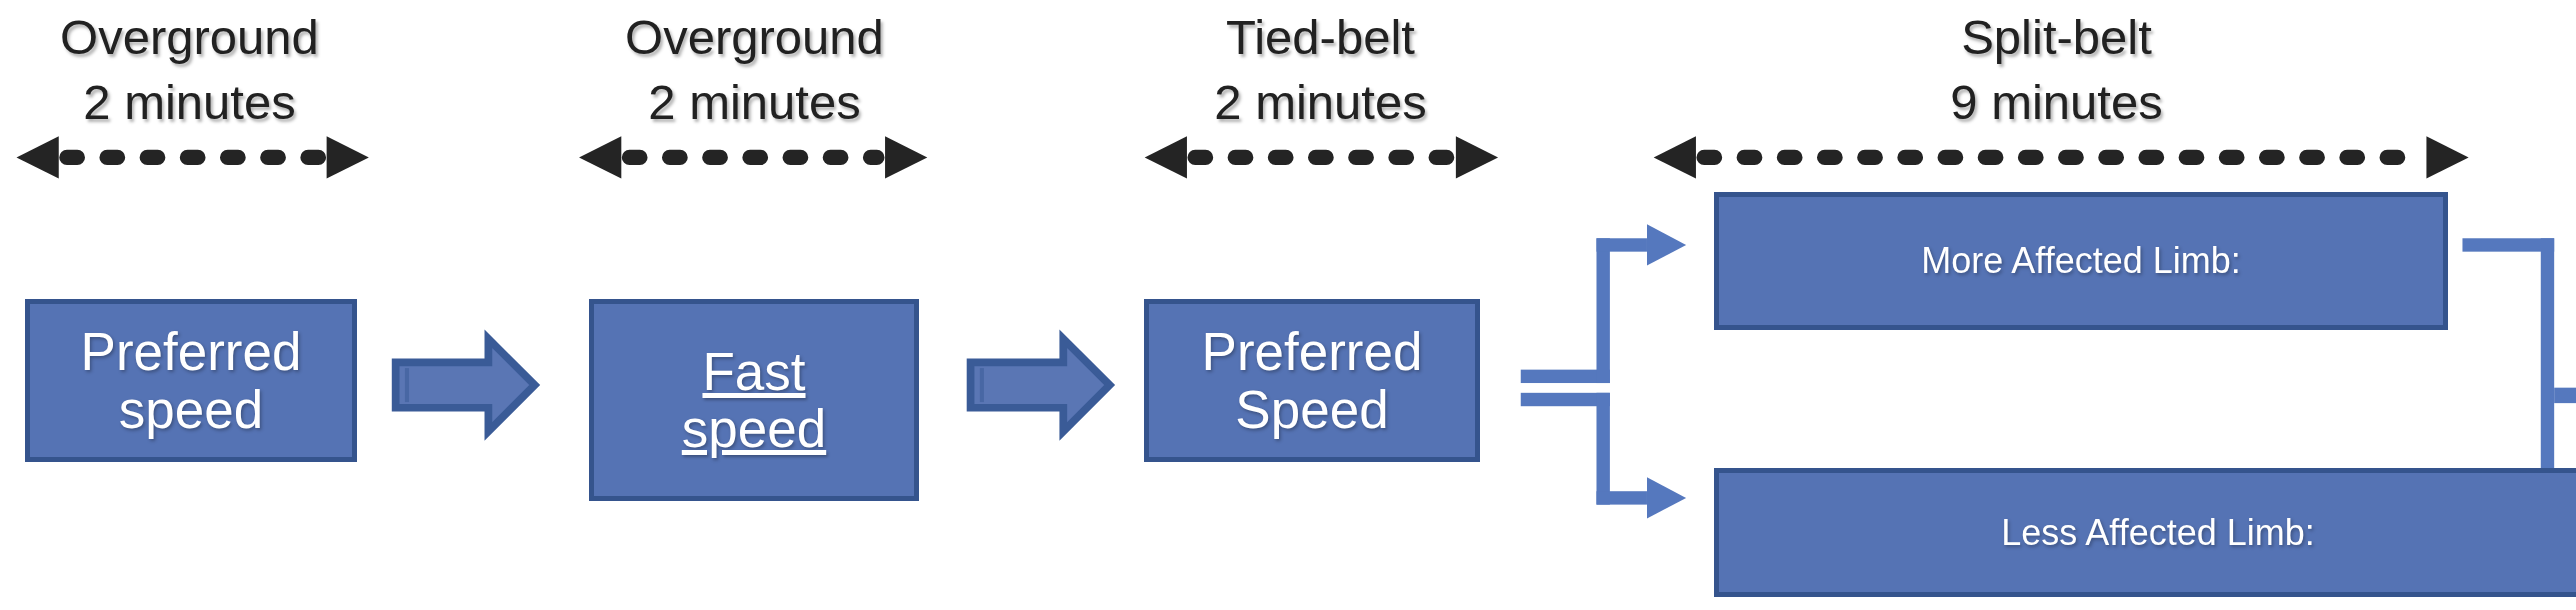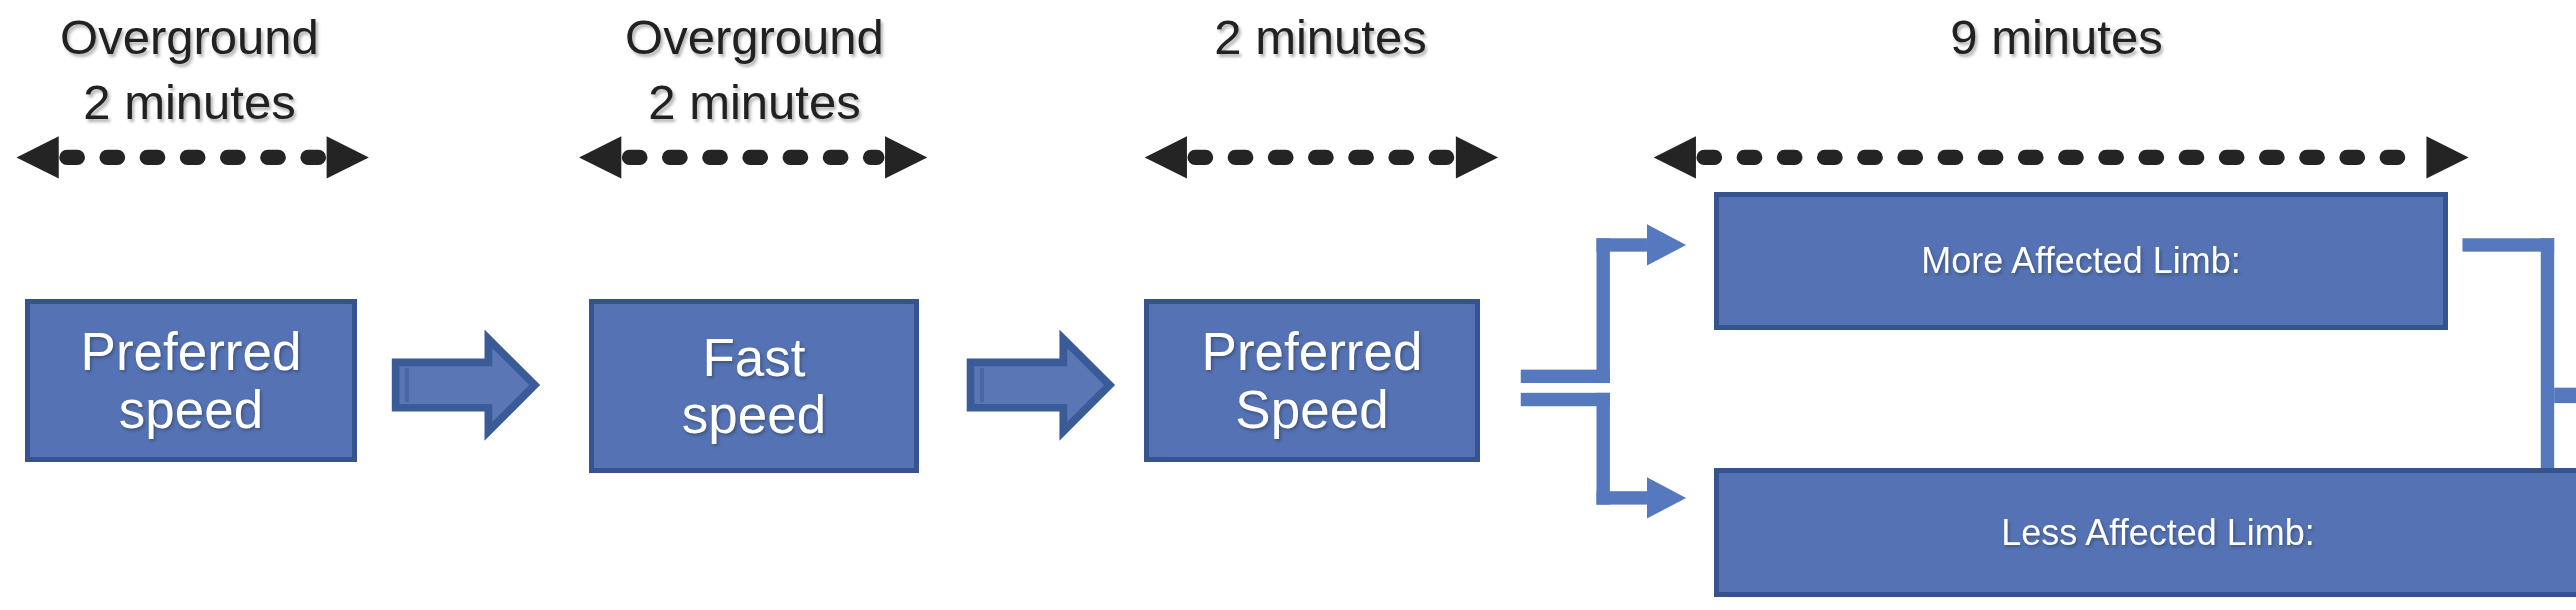--- a/index.html
+++ b/index.html
@@ -77,42 +77,44 @@
     align-items:center;justify-content:center;
     text-align:center;
     font-size:53px;
     line-height:1.08;
     text-shadow:1.5px 2.1px 3.6px rgba(0,0,0,0.30);
     white-space:nowrap;
   }
   .box span{display:block;}
   .box.wide{font-size:36px;line-height:1.2;}
   #box-step1{left:25px;  top:299px; width:332px;  height:163px;}
-  #box-step2{left:589px;top:299px; width:330px;  height:174px;}
+  #box-step2{left:589px;top:299px; width:330px;  height:202px;text-decoration:underline;}
   #box-step3{left:1144px;top:299px; width:336px;  height:163px;}
   #box-split-top   {left:1714px;top:192px; width:734px;height:138px;}
   #box-split-bottom{left:1714px;top:468px; width:888px;height:129px;}
 </style>
 </head>
 <body>
 
 <div class="canvas">
 
   <div class="phase-label" id="phase-1">
     <span>Overground</span>
     <span>2 minutes</span>
   </div>
   <div class="phase-label" id="phase-2">
     <span>Overground</span>
     <span>2 minutes</span>
   </div>
   <div class="phase-label" id="phase-3">
+    <span>Tied-belt</span>
     <span>2 minutes</span>
   </div>
   <div class="phase-label" id="phase-4">
+    <span>Split-belt</span>
     <span>9 minutes</span>
   </div>
   <div class="phase-label" id="phase-5">
     <span>Tied-belt</span>
     <span>1 minute</span>
   </div>
 
   <svg class="overlay" viewBox="0 0 5804 1185">
 
     <g class="dash-arrow">

